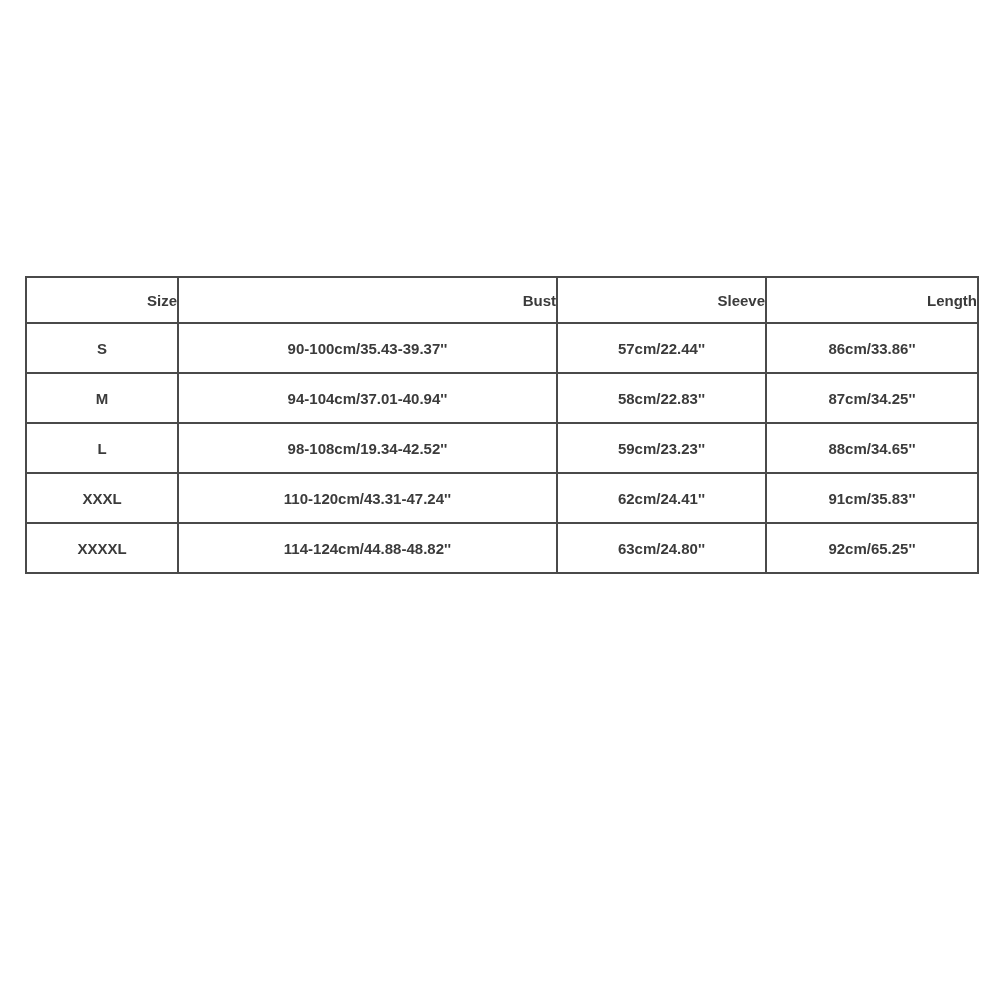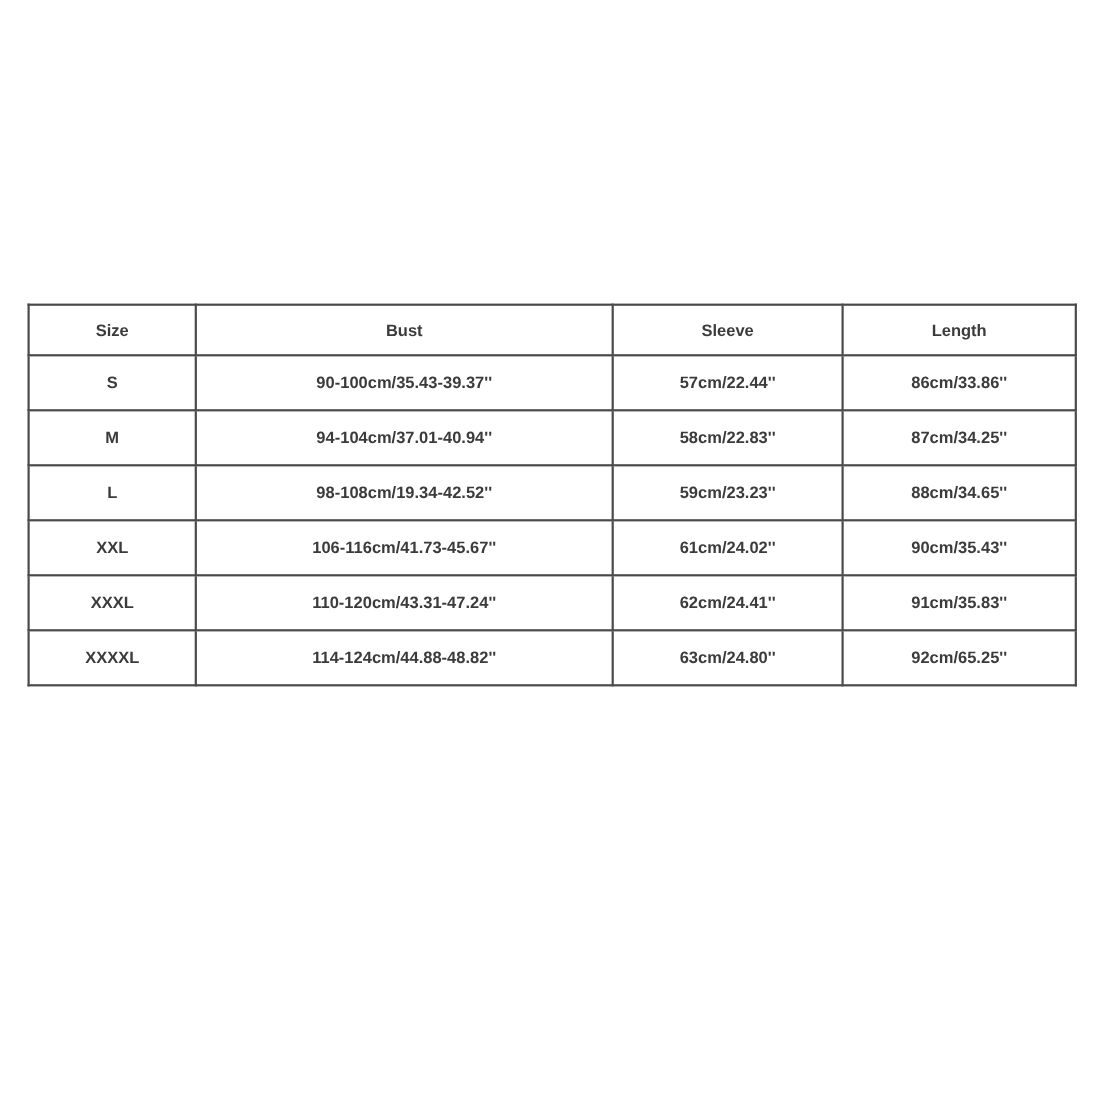--- a/index.html
+++ b/index.html
@@ -34,21 +34,21 @@
     border: 2px solid #4a4a4a;
     text-align: center;
     vertical-align: middle;
     font-size: 15px;
     font-weight: bold;
     color: #3b3b3b;
     padding: 0;
     overflow: hidden;
     white-space: nowrap;
   }
-  table.size-chart tr.header-row th { height: 44px; }
+  table.size-chart tr.header-row th { height: 44px; text-align: right; }
   table.size-chart tr.data-row  td { height: 48px; }
 </style>
 </head>
 <body>
 
 <div class="page">
   <table class="size-chart">
     <colgroup>
       <col class="c-size">
         <col class="c-bust">
@@ -76,26 +76,20 @@
         <td>58cm/22.83''</td>
         <td>87cm/34.25''</td>
       </tr>
       <tr class="data-row">
         <td>L</td>
         <td>98-108cm/19.34-42.52''</td>
         <td>59cm/23.23''</td>
         <td>88cm/34.65''</td>
       </tr>
       <tr class="data-row">
-        <td>XXL</td>
-        <td>106-116cm/41.73-45.67''</td>
-        <td>61cm/24.02''</td>
-        <td>90cm/35.43''</td>
-      </tr>
-      <tr class="data-row">
         <td>XXXL</td>
         <td>110-120cm/43.31-47.24''</td>
         <td>62cm/24.41''</td>
         <td>91cm/35.83''</td>
       </tr>
       <tr class="data-row">
         <td>XXXXL</td>
         <td>114-124cm/44.88-48.82''</td>
         <td>63cm/24.80''</td>
         <td>92cm/65.25''</td>

